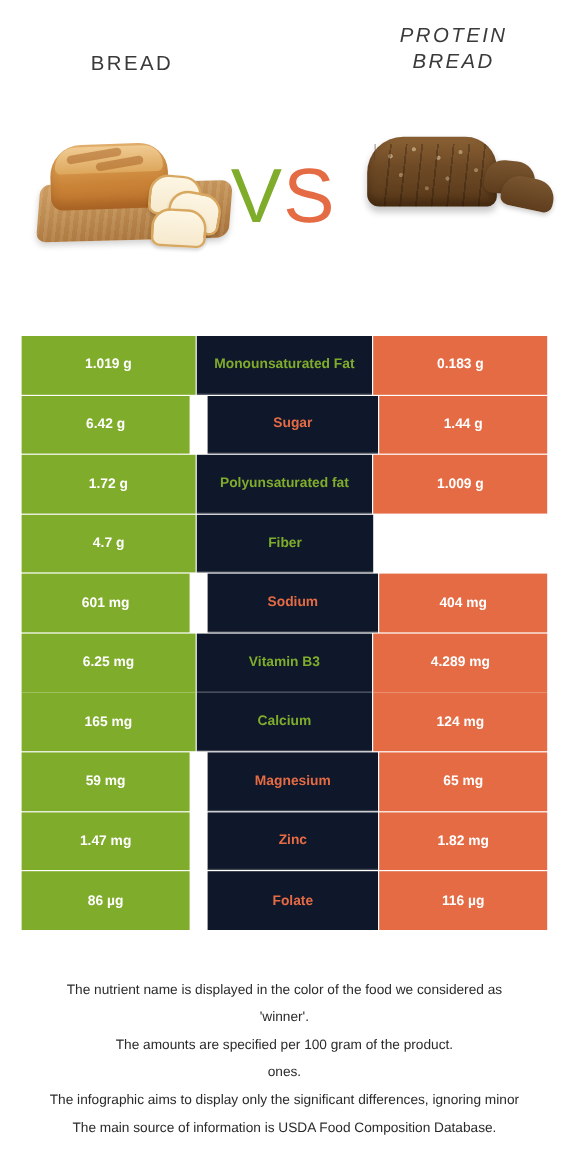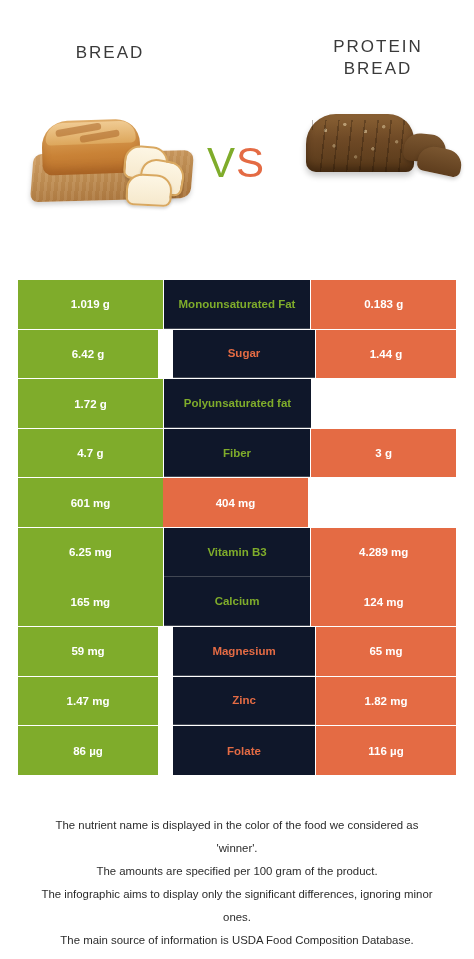--- a/index.html
+++ b/index.html
@@ -34,22 +34,23 @@
     line-height: 22px;
     font-family: "Liberation Sans", sans-serif;
   }
   .title-left {
     left: 18px;
     top: 42px;
     width: 184px;
   }
   .title-right {
     left: 288px;
-    top: 36px;
+    top: 19px;
     width: 180px;
+    font-style: italic;
   }
 
   
   .hero {
     position: absolute;
     top: 100px;
     left: 0;
     width: 474px;
     height: 160px;
   }
@@ -122,21 +123,21 @@
   .slice-2 { left: 112px; top: 52px; width: 40px; height: 30px; transform: rotate(10deg); }
   .slice-3 { left: 98px; top: 66px; width: 42px; height: 28px; transform: rotate(3deg); }
 
   
   .vs {
     position: absolute;
     left: 186px;
     top: 32px;
     width: 100px;
     text-align: center;
-    font-size: 42px;
+    font-size: 64px;
     line-height: 62px;
     font-weight: 400;
     letter-spacing: 1px;
     font-family: "Liberation Sans", sans-serif;
   }
   .vs .v { color: #7FAC2B; }
   .vs .s { color: #E46B44; }
 
   
   .bread-right {
@@ -287,28 +288,29 @@
       <div class="cell cell-right">0.183 g</div>
     </div>
     <div class="row">
       <div class="cell cell-left">6.42 g</div>
       <div class="cell cell-mid label-orange">Sugar</div>
       <div class="cell cell-right">1.44 g</div>
     </div>
     <div class="row">
       <div class="cell cell-left">1.72 g</div>
       <div class="cell cell-mid label-green">Polyunsaturated fat</div>
+      <div class="cell cell-right">1.009 g</div>
     </div>
     <div class="row">
       <div class="cell cell-left">4.7 g</div>
       <div class="cell cell-mid label-green">Fiber</div>
-      <div class="cell cell-right">3 g</div>
     </div>
     <div class="row">
       <div class="cell cell-left">601 mg</div>
+      <div class="cell cell-mid label-orange">Sodium</div>
       <div class="cell cell-right">404 mg</div>
     </div>
     <div class="row">
       <div class="cell cell-left">6.25 mg</div>
       <div class="cell cell-mid label-green">Vitamin B3</div>
       <div class="cell cell-right">4.289 mg</div>
     </div>
     <div class="row">
       <div class="cell cell-left">165 mg</div>
       <div class="cell cell-mid label-green">Calcium</div>
@@ -328,16 +330,16 @@
       <div class="cell cell-left">86 µg</div>
       <div class="cell cell-mid label-orange">Folate</div>
       <div class="cell cell-right">116 µg</div>
     </div>
   </div>
 
 <div class="footer">
   <p>The nutrient name is displayed in the color of the food we considered as</p>
   <p>'winner'.</p>
   <p>The amounts are specified per 100 gram of the product.</p>
+  <p>ones.</p>
   <p>The infographic aims to display only the significant differences, ignoring minor</p>
-  <p>ones.</p>
   <p>The main source of information is USDA Food Composition Database.</p>
 </div>
 
 </body></html>

